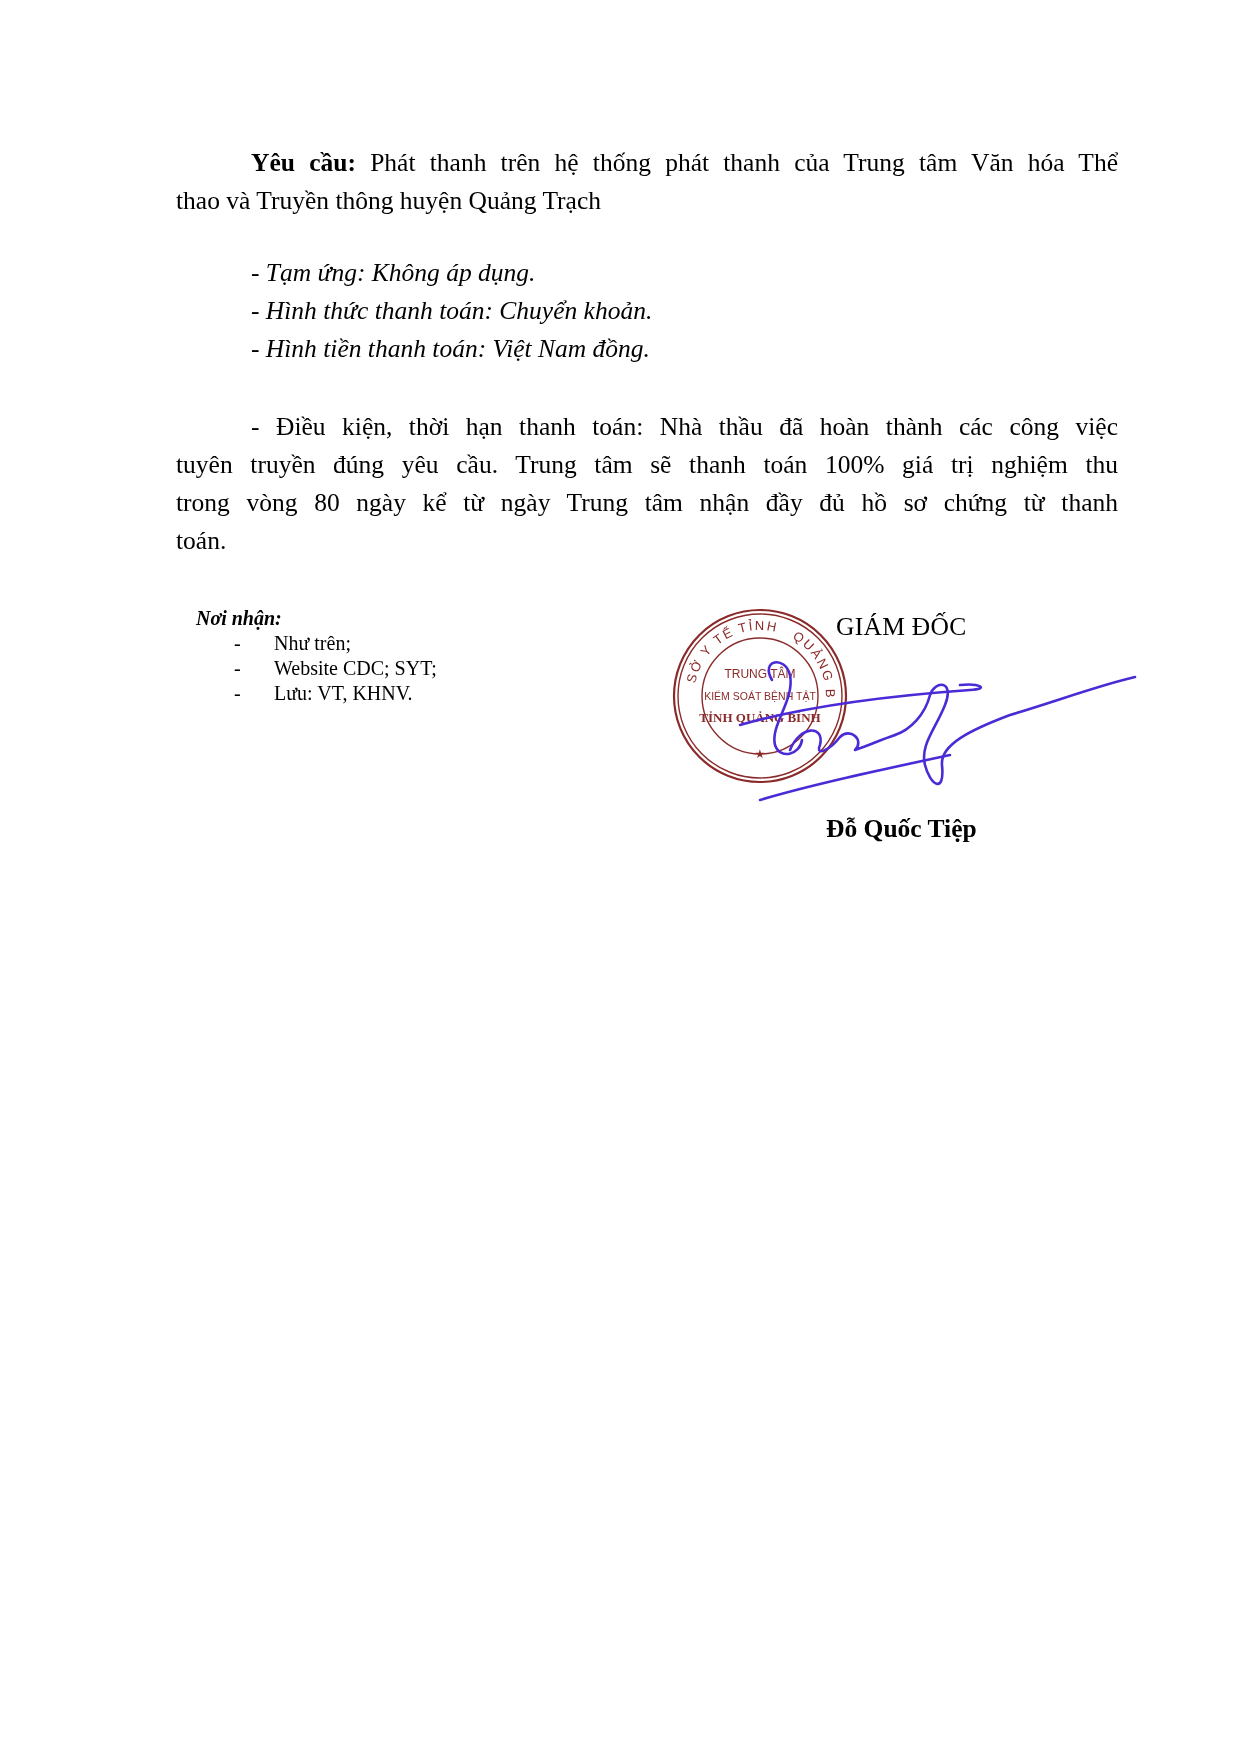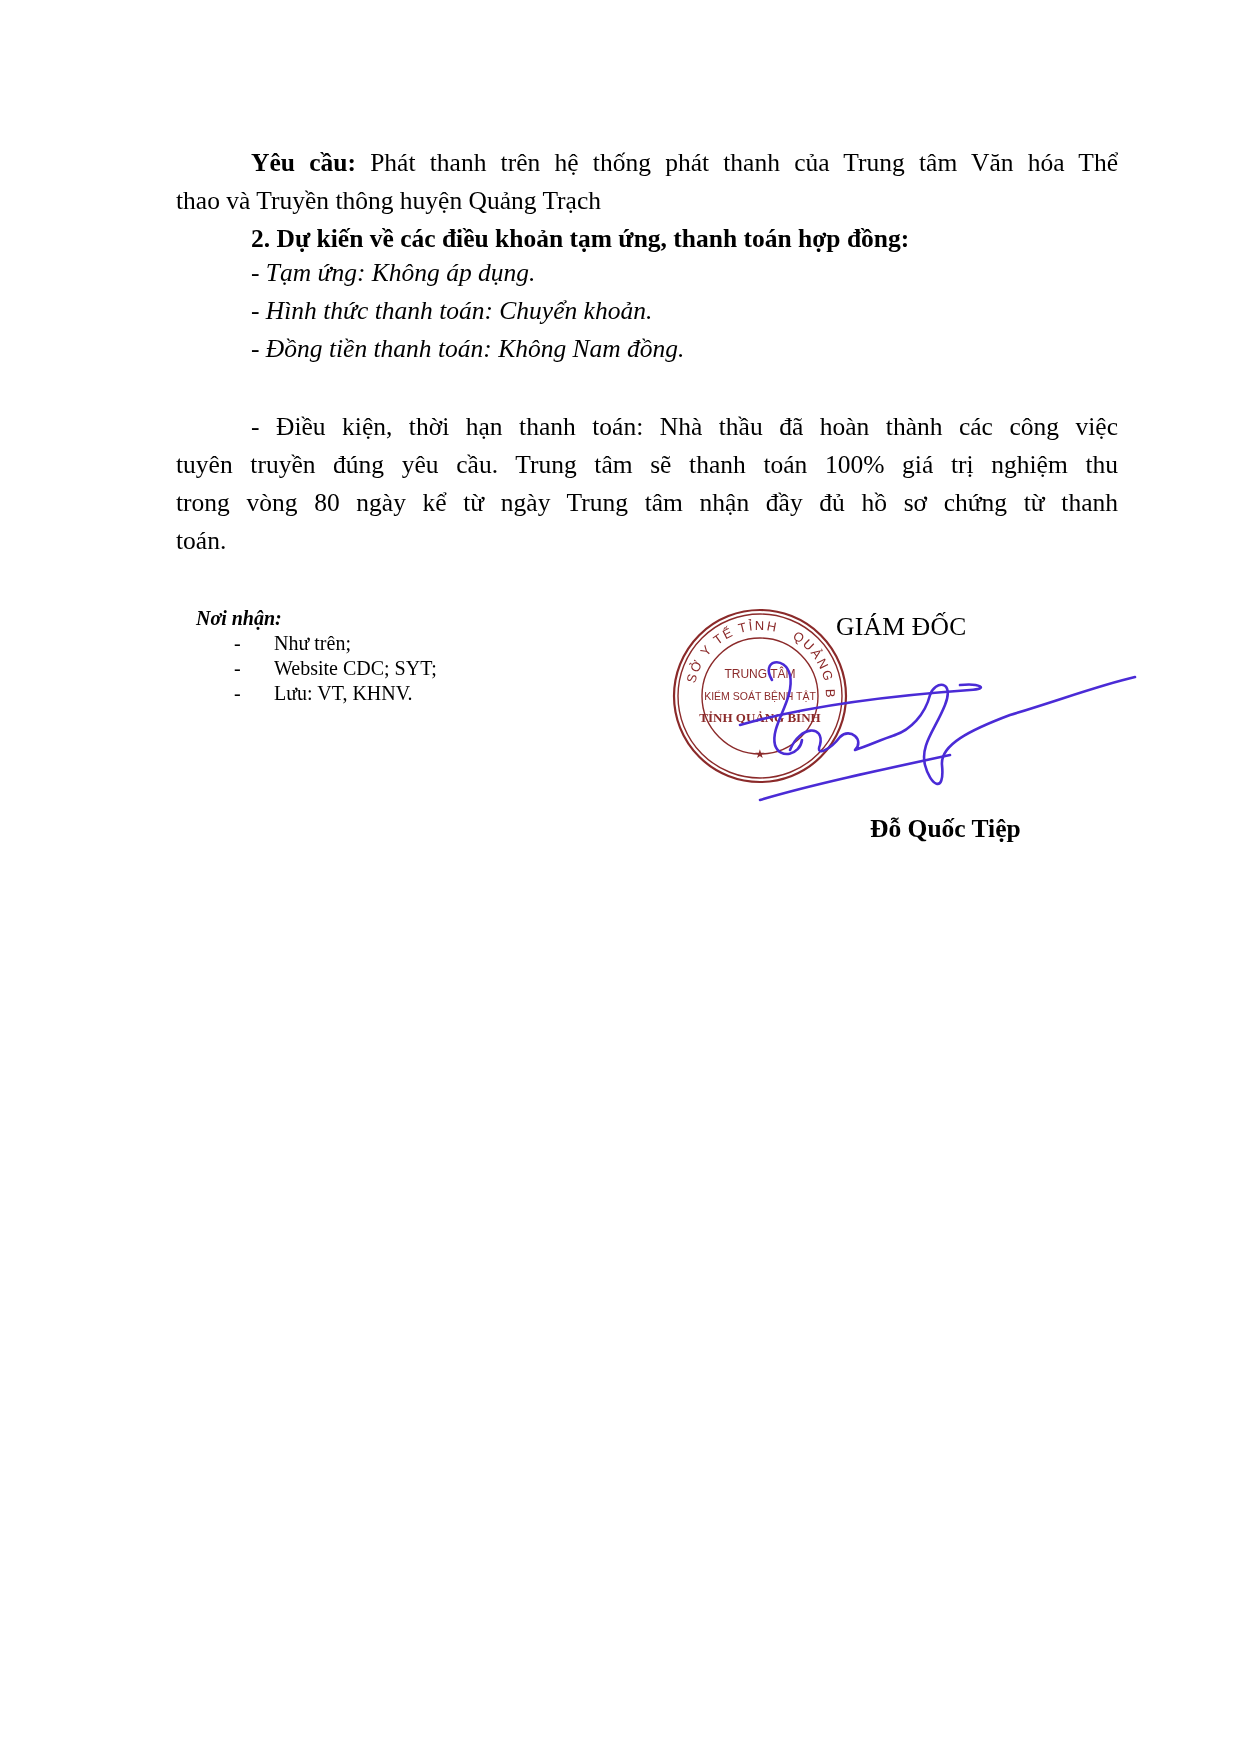--- a/index.html
+++ b/index.html
@@ -13,43 +13,40 @@
     .item { margin: 0; padding-left: 75px; font-style: italic; }
     .justified-last { text-align-last: justify; }
 
     .recipients { position: absolute; left: 188px; top: 606px; font-size: 20px; line-height: 25px; margin-left: 8px; }
     .recipients .title { font-weight: bold; font-style: italic; }
     .recipients ul { list-style: none; margin: 0; padding: 0; }
     .recipients li { display: flex; }
     .recipients .dash { width: 40px; padding-left: 38px; display: inline-block; }
 
     .sign-title { position: absolute; left: 836px; top: 612px; font-size: 25.5px; font-weight: normal; letter-spacing: 0.3px; }
-    .sign-name { position: absolute; left: 870px; top: 814px; font-size: 25.5px; font-weight: bold; }
+    .sign-name { position: absolute; left: 826px; top: 814px; font-size: 25.5px; font-weight: bold; }
 
     .stamp { position: absolute; left: 672px; top: 608px; width: 176px; height: 176px; }
     .signature { position: absolute; left: 730px; top: 645px; width: 410px; height: 170px; }
   </style>
 </head>
 <body>
 
 <div class="page">
 
   <div class="body-text" style="top:144px;">
     <p class="p indent justified-last"><span class="bold">Yêu cầu:</span><span> Phát thanh trên hệ thống phát thanh của Trung tâm Văn hóa Thể</span></p>
     <p class="p">thao và Truyền thông huyện Quảng Trạch</p>
   </div>
 
-  <div class="body-text" style="top:220px; height:38px;">
-    <p class="p bold" style="padding-left:75px; margin-top:0;">2. Dự kiến về các điều khoản tạm ứng, thanh toán hợp đồng:</p>
-  </div>
 
   <div class="body-text" style="top:254px;">
     <p class="item">- Tạm ứng: Không áp dụng.</p>
     <p class="item">- Hình thức thanh toán: Chuyển khoản.</p>
-    <p class="item">- Đồng tiền thanh toán: Không Nam đồng.</p>
+    <p class="item">- Hình tiền thanh toán: Việt Nam đồng.</p>
   </div>
 
   <div class="body-text" style="top:408px;">
     <p class="p justified-last" style="padding-left:75px;">- Điều kiện, thời hạn thanh toán: Nhà thầu đã hoàn thành các công việc</p>
     <p class="p justified-last">tuyên truyền đúng yêu cầu. Trung tâm sẽ thanh toán 100% giá trị nghiệm thu</p>
     <p class="p justified-last">trong vòng 80 ngày kể từ ngày Trung tâm nhận đầy đủ hồ sơ chứng từ thanh</p>
     <p class="p">toán.</p>
   </div>
 
   <div class="recipients">

